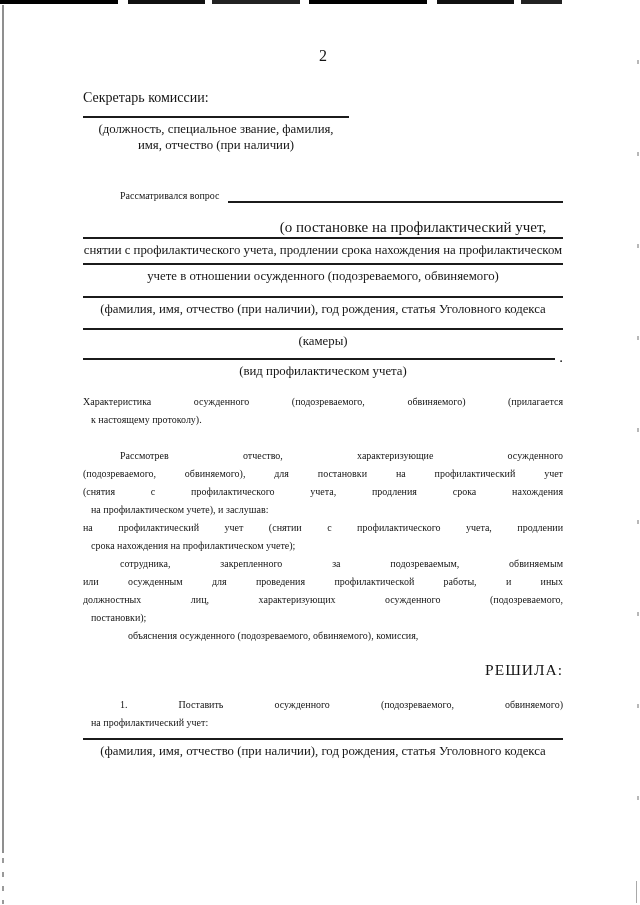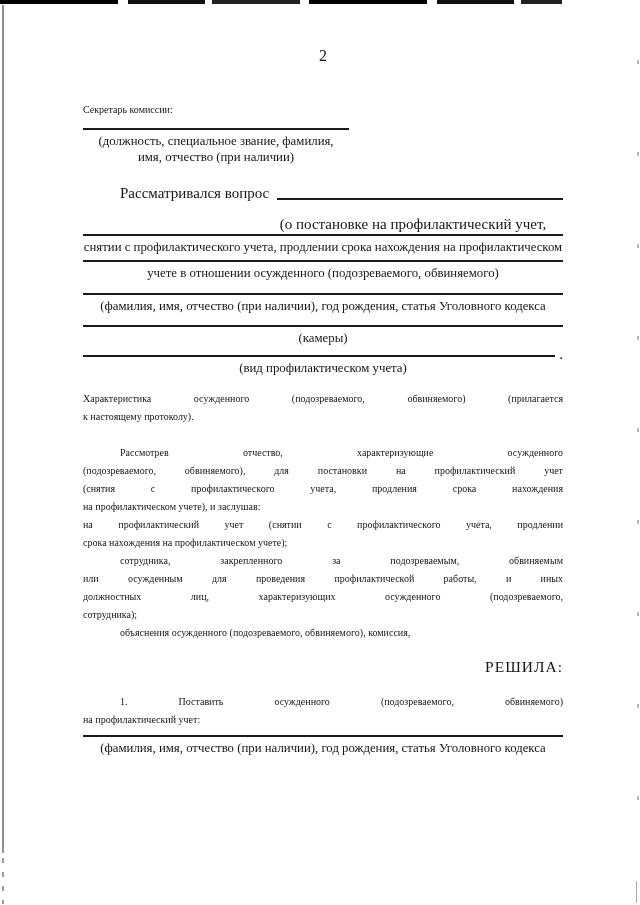--- a/index.html
+++ b/index.html
@@ -23,45 +23,45 @@
   .left-edge-dash{position:absolute;left:2px;top:858px;height:46px;width:2px;
     background:repeating-linear-gradient(180deg,#9a9a9a 0 5px,rgba(0,0,0,0) 5px 14px);}
   .right-edge-dash{position:absolute;right:1px;top:60px;height:800px;width:2px;
     background:repeating-linear-gradient(180deg,#b8b8b8 0 4px,rgba(0,0,0,0) 4px 92px);}
   .br-dash{position:absolute;right:3px;bottom:2px;height:22px;width:1px;background:#a9a9a9;}
 
   .content{position:relative;padding:0 77px 0 83px;}
 
   .page-number{padding-top:46px;text-align:center;font-size:16px;line-height:19px;}
 
-  .sec-label{margin-top:36px;font-size:10px;line-height:18px;}
+  .sec-label{margin-top:24px;font-size:14px;line-height:18px;}
   .bline{height:0;border-bottom:2px solid #1b1b1b;}
   .sec-line{margin-top:9px;width:266px;}
   .sec-cap{margin-top:3px;width:266px;text-align:center;font-size:12.8px;line-height:16px;}
 
-  .q-row{display:flex;align-items:flex-end;margin-top:19px;font-size:15px;line-height:18px;}
+  .q-row{display:flex;align-items:flex-end;margin-top:34px;font-size:10px;line-height:18px;}
   .q-label{padding-left:37px;white-space:nowrap;}
   .q-fill{flex:1;margin-left:8px;height:0;border-bottom:2px solid #1b1b1b;margin-bottom:2px;}
   .q-cap{margin-top:14px;margin-left:180px;width:300px;text-align:center;
          font-size:15px;line-height:16px;white-space:nowrap;}
 
   .bcap{margin-top:3px;text-align:center;font-size:12.8px;line-height:16px;white-space:nowrap;}
   .row2-line{margin-top:2px;}
   .row3-line{margin-top:5px;}
   .row4-line{margin-top:12px;}
   .row5-line{margin-top:11px;}
   .row6{display:flex;align-items:flex-end;margin-top:6px;}
   .row6 .grow{flex:1;}
   .trail{font-size:15px;line-height:5px;margin-left:4px;}
 
   .para{font-size:10px;line-height:18px;}
   .para-a{margin-top:14px;}
   .para-b{margin-top:18px;}
   .p-line{text-align:justify;text-align-last:justify;}
-  .p-line.last{text-align-last:left;}
+  .p-line.last{text-align-last:left;margin-left:8px;}
   .p-line.first{text-indent:37px;}
 
   .decision-heading{margin-top:16px;text-align:right;font-size:15.5px;line-height:18px;letter-spacing:1px;}
   .para-f{margin-top:17px;}
   .final-line{margin-top:6px;}
   .final-cap{margin-top:3px;text-align:center;font-size:12.8px;line-height:16px;white-space:nowrap;}
 </style>
 </head>
 <body>
 
@@ -123,21 +123,21 @@
 
     <div class="para">
       <div class="p-line">на профилактический учет (снятии с профилактического учета, продлении</div>
       <div class="p-line last">срока нахождения на профилактическом учете);</div>
     </div>
 
     <div class="para">
       <div class="p-line first">сотрудника, закрепленного за подозреваемым, обвиняемым</div>
       <div class="p-line">или осужденным для проведения профилактической работы, и иных</div>
       <div class="p-line">должностных лиц, характеризующих осужденного (подозреваемого,</div>
-      <div class="p-line last">сотрудника);</div>
+      <div class="p-line last">постановки);</div>
     </div>
 
     <div class="para">
       <div class="p-line first last">объяснения осужденного (подозреваемого, обвиняемого), комиссия,</div>
     </div>
 
     <div class="decision-heading">РЕШИЛА:</div>
 
     <div class="para para-f">
       <div class="p-line first">1. Поставить осужденного (подозреваемого, обвиняемого)</div>

